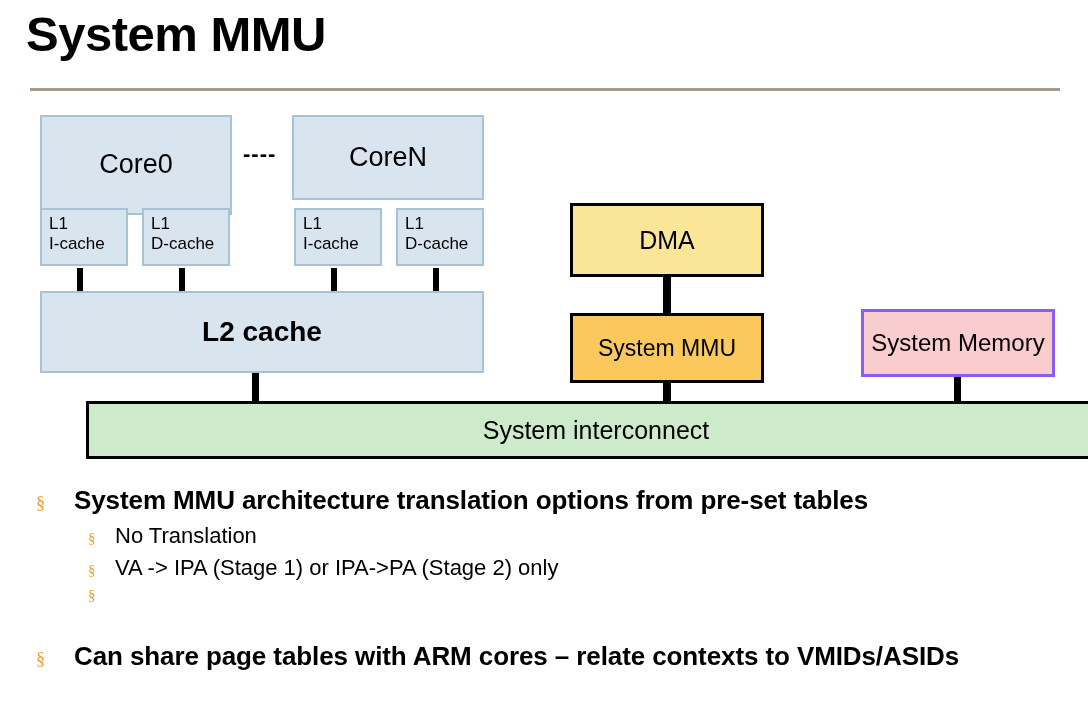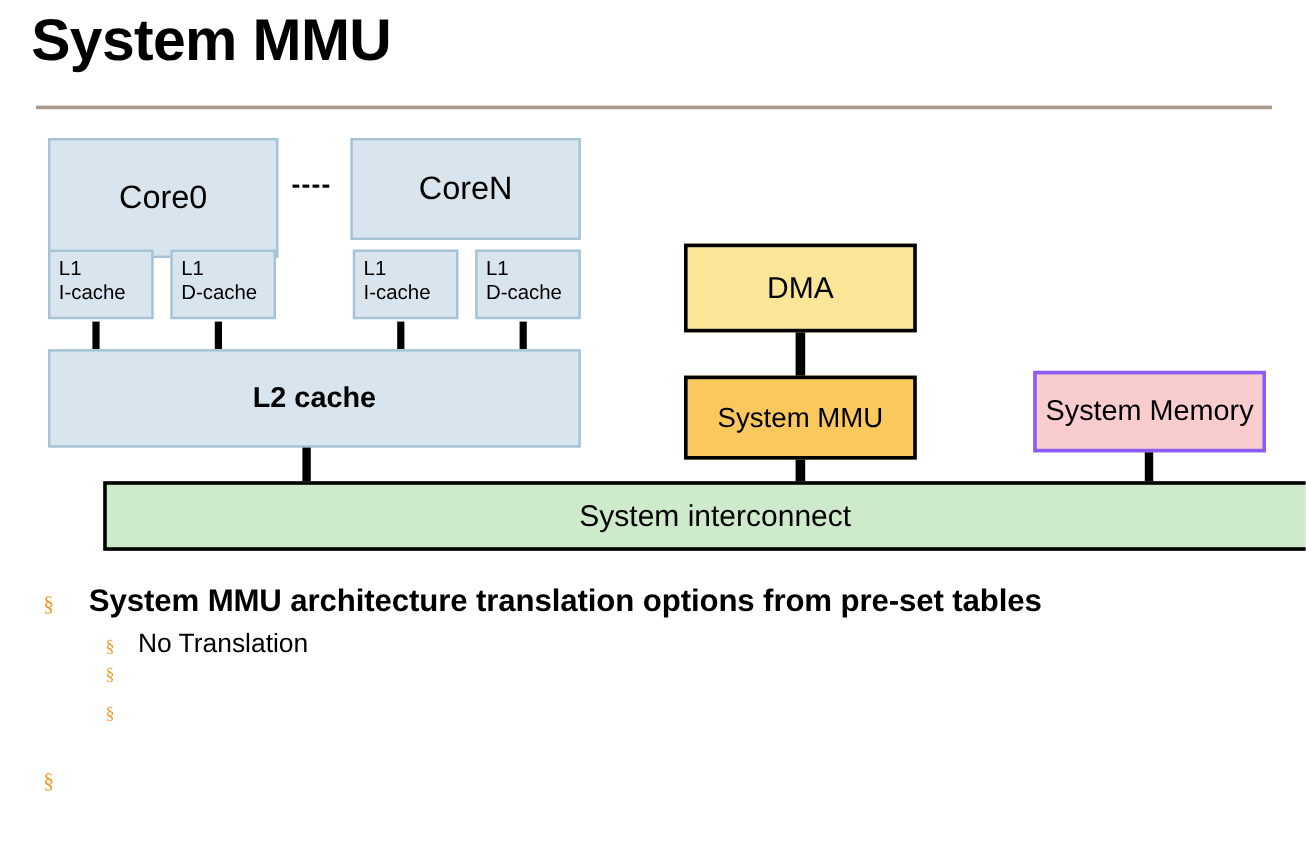--- a/index.html
+++ b/index.html
@@ -179,21 +179,21 @@
   <div class="dbox blue-l1" style="left:396px; top:208px; width:88px; height:58px; font-size:17px;">
     <span>L1</span>
     <span>D-cache</span>
   </div>
 
   <div class="conn" style="left:77px;  top:268px; width:6px; height:23px;"></div>
   <div class="conn" style="left:179px; top:268px; width:6px; height:23px;"></div>
   <div class="conn" style="left:331px; top:268px; width:6px; height:23px;"></div>
   <div class="conn" style="left:433px; top:268px; width:6px; height:23px;"></div>
 
-  <div class="dbox blue" style="left:40px; top:291px; width:444px; height:82px; font-size:24px; font-weight:bold;">
+  <div class="dbox blue" style="left:40px; top:291px; width:444px; height:82px; font-size:28px; font-weight:bold;">
     <span>L2 cache</span>
   </div>
 
   <div class="conn" style="left:252px; top:373px; width:7px; height:30px;"></div>
 
   <div class="dbox yellow" style="left:570px; top:203px; width:194px; height:74px; font-size:25px;">
     <span>DMA</span>
   </div>
 
   <div class="conn" style="left:663px; top:277px; width:8px; height:38px;"></div>
@@ -223,25 +223,27 @@
     <span class="bullet-text">System MMU architecture translation options from pre-set tables</span>
   </div>
 
   <div class="bullet-row lvl2">
     <span class="bullet-mark">§</span>
     <span class="bullet-text">No Translation</span>
   </div>
 
   <div class="bullet-row lvl2">
     <span class="bullet-mark">§</span>
+    <span class="bullet-text">VA -&gt; IPA (Stage 1) or  IPA-&gt;PA (Stage 2) only</span>
   </div>
 
   <div class="bullet-row lvl2">
     <span class="bullet-mark">§</span>
   </div>
 
   <div class="spacer"></div>
 
   <div class="bullet-row lvl1">
     <span class="bullet-mark">§</span>
+    <span class="bullet-text">Can share page tables with ARM cores – relate contexts to VMIDs/ASIDs</span>
   </div>
 
 </div>
 
 </body></html>

